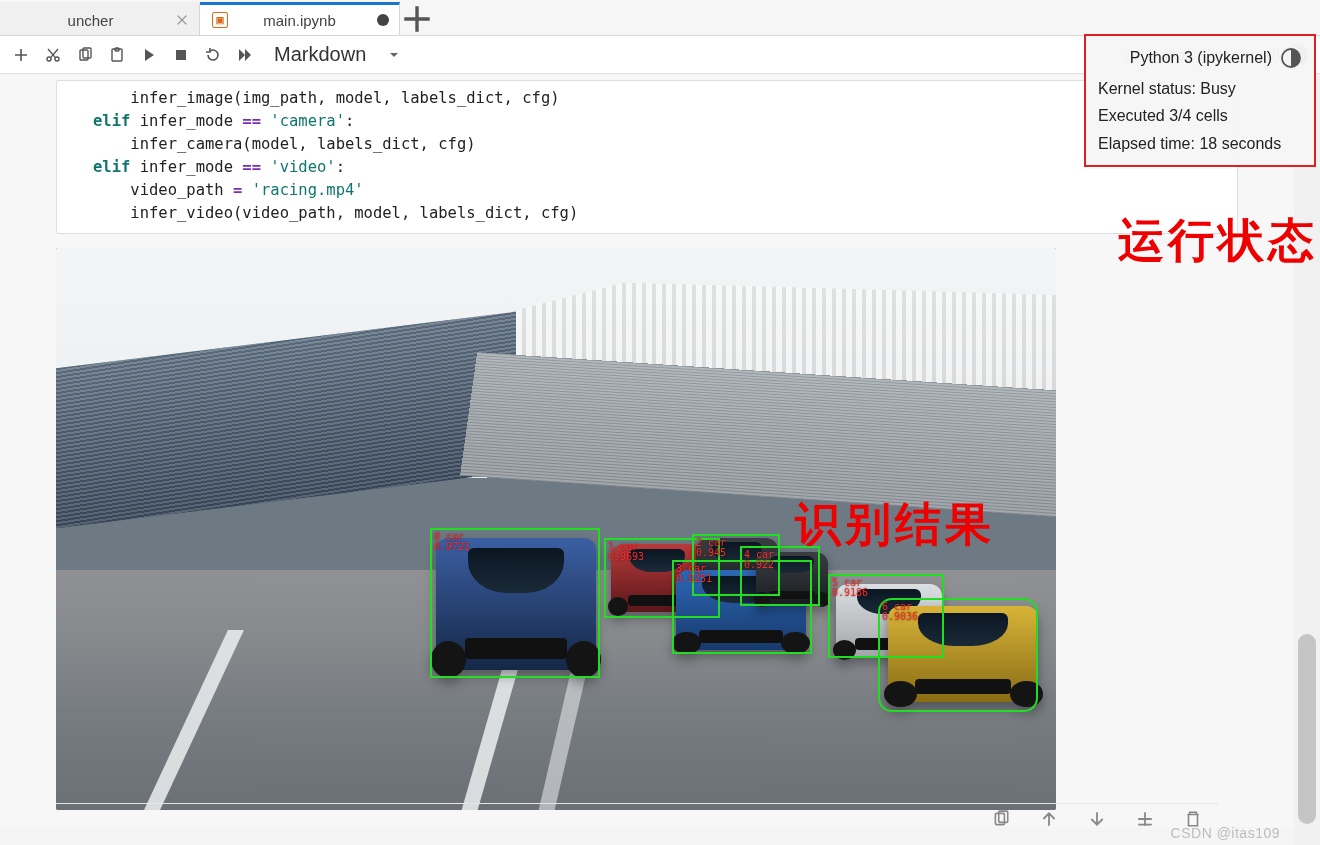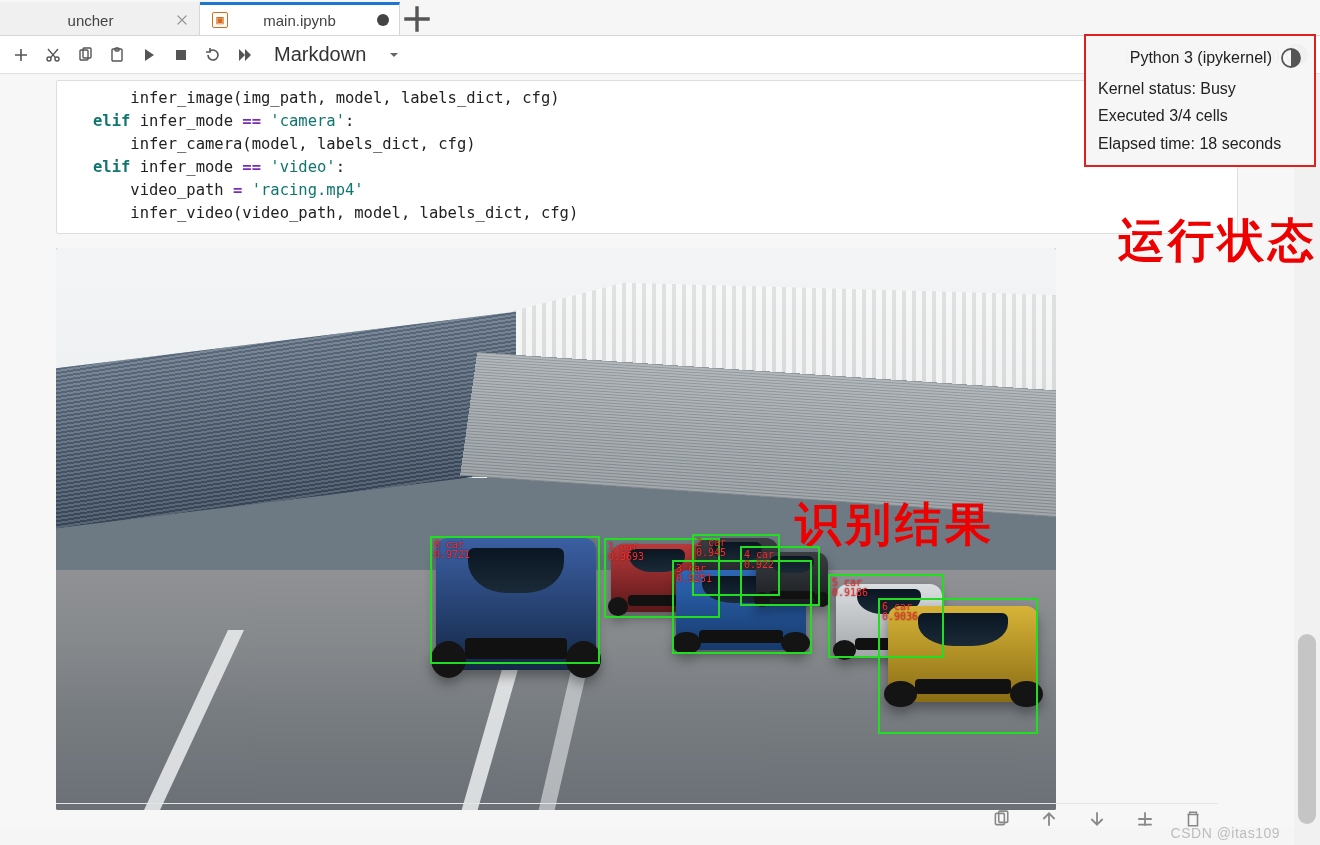--- a/index.html
+++ b/index.html
@@ -422,21 +422,21 @@
       </div>
     <div class="car c-yellow" style="left:832px; top:358px; width:150px; height:96px;">
         <div class="body">
           <div class="windshield"></div>
           <div class="grill"></div>
           <div class="tire l"></div>
           <div class="tire r"></div>
         </div>
       </div>
 
-    <div class="bbox" style="left:374px; top:288px; width:170px; height:128px;">
+    <div class="bbox" style="left:374px; top:280px; width:170px; height:150px;font-style:italic;">
         <div class="lbl">0 car
 0.9721</div>
       </div>
     <div class="bbox" style="left:548px; top:290px; width:116px; height:80px;">
         <div class="lbl">1 car
 0.9693</div>
       </div>
     <div class="bbox" style="left:636px; top:286px; width:88px;  height:62px;">
         <div class="lbl">2 car
 0.945</div>
@@ -446,21 +446,21 @@
 0.9251</div>
       </div>
     <div class="bbox" style="left:684px; top:298px; width:80px;  height:60px;">
         <div class="lbl">4 car
 0.922</div>
       </div>
     <div class="bbox" style="left:772px; top:326px; width:116px; height:84px;">
         <div class="lbl">5 car
 0.9186</div>
       </div>
-    <div class="bbox" style="left:822px; top:350px; width:160px; height:136px;">
+    <div class="bbox" style="left:822px; top:350px; width:160px; height:114px;border-radius:14px;">
         <div class="lbl">6 car
 0.9036</div>
       </div>
   </div>
 
   <div class="bottombar">
     <span class="tbtn">
       <svg viewBox="0 0 16 16" stroke="#888" stroke-width="1.4" fill="none">
           <rect x="3" y="3" width="8" height="10" rx="1"></rect>
           <rect x="6" y="1" width="8" height="10" rx="1"></rect>

